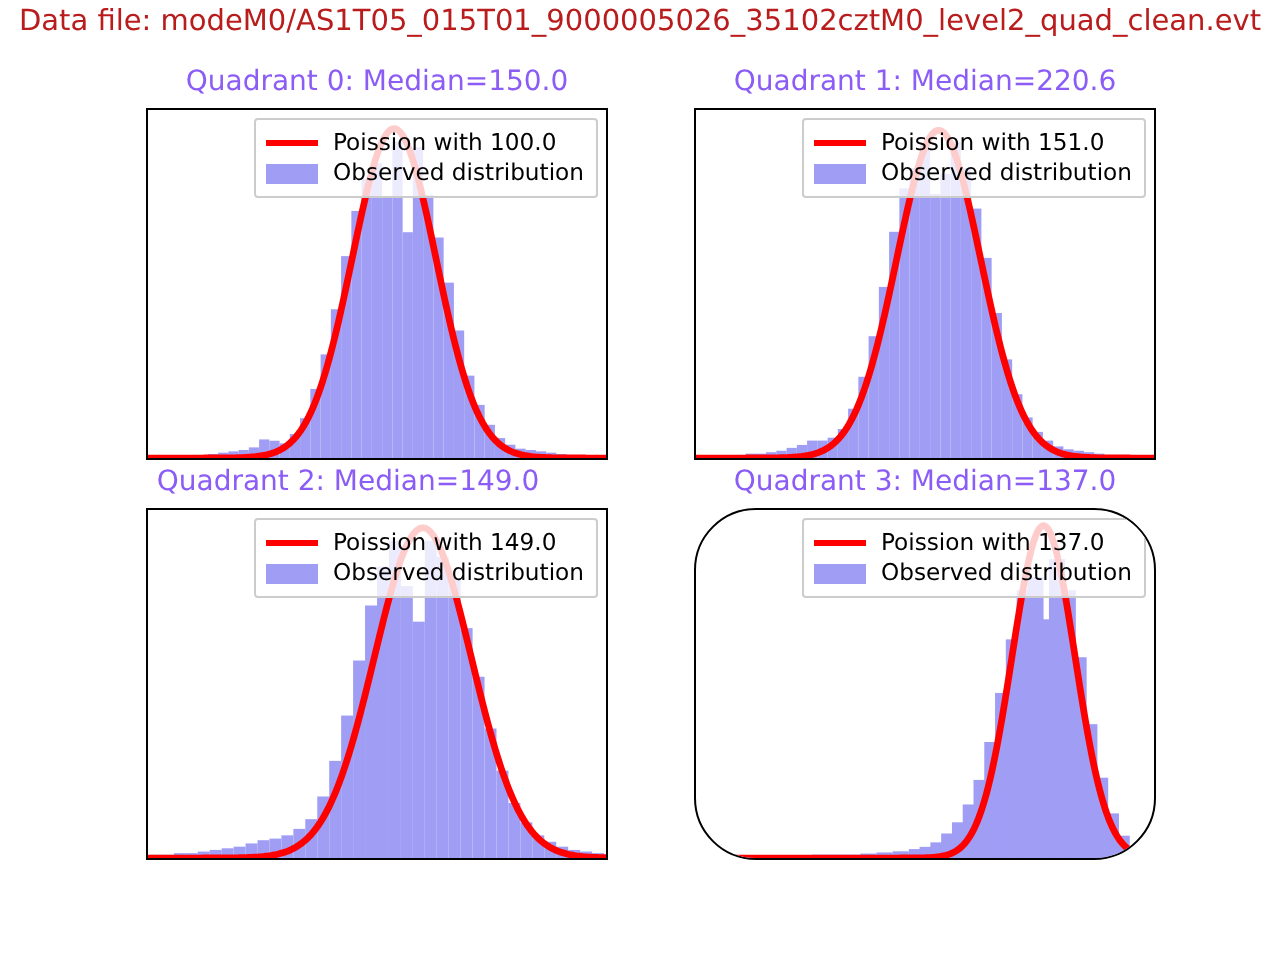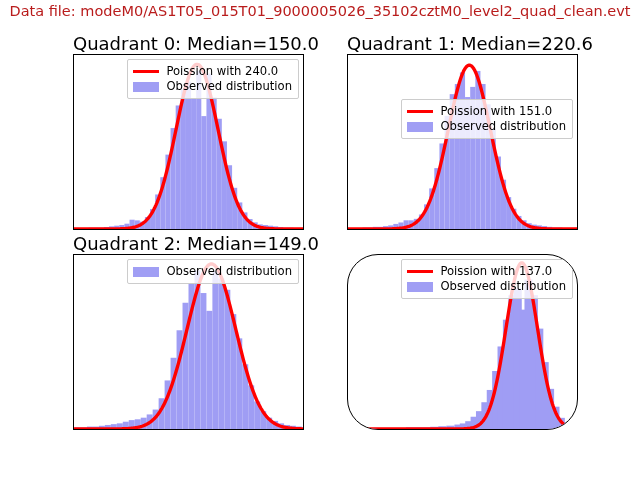--- a/index.html
+++ b/index.html
@@ -34,22 +34,22 @@
     background:#ffffff;
     overflow:hidden;
   }
   .plotsvg{position:absolute;left:0;top:0;width:100%;height:100%;display:block;}
 
   .ax-title{
     position:absolute;
     width:100%;
     text-align:center;
     top:-21px;
-    font-size:18px;
-    color:#000000;
+    font-size:14px;
+    color:#8b5cf6;
     white-space:nowrap;
   }
   .tickmark-y{
     position:absolute;
     right:100%;
     width:3.5px;height:1.1px;
     background:#000;
     transform:translateY(-50%);
   }
   .tickmark-x{
@@ -153,21 +153,21 @@
         <div class="tickmark-y" style="top: 108.824px;"></div>
         <div class="tickmark-y" style="top: 75.2366px;"></div>
         <div class="tickmark-y" style="top: 41.6489px;"></div>
         <div class="tickmark-y" style="top: 8.06107px;"></div>
         <div class="tickmark-x" style="left: 37.9254px;"></div>
         <div class="tickmark-x" style="left: 124.119px;"></div>
         <div class="tickmark-x" style="left: 210.313px;"></div>
         <div class="legend" style="right: 4px; top: 4px;">
           <div class="legend-row">
             <span class="lg-swatch"></span>
-            <span class="lg-label">Poission with 240.0</span>
+            <span class="lg-label">Poission with 100.0</span>
           </div>
           <div class="legend-row">
             <span class="lg-patch"></span>
             <span class="lg-label">Observed distribution</span>
           </div>
         </div>
       </div>
     </div>
     <div class="subplot" style="left: 347px; top: 54px; width: 231px; height: 176px;">
       <div class="ax-title">Quadrant 1: Median=220.6</div>
@@ -220,21 +220,21 @@
           </g>
           <path d="M0.00 176.00L0.89 176.00L1.78 176.00L2.67 176.00L3.55 176.00L4.44 176.00L5.33 176.00L6.22 176.00L7.11 176.00L8.00 176.00L8.88 176.00L9.77 176.00L10.66 176.00L11.55 176.00L12.44 176.00L13.33 176.00L14.22 176.00L15.10 176.00L15.99 176.00L16.88 176.00L17.77 176.00L18.66 176.00L19.55 176.00L20.43 176.00L21.32 176.00L22.21 176.00L23.10 176.00L23.99 176.00L24.88 176.00L25.77 175.99L26.65 175.99L27.54 175.99L28.43 175.99L29.32 175.99L30.21 175.99L31.10 175.98L31.98 175.98L32.87 175.98L33.76 175.97L34.65 175.97L35.54 175.96L36.43 175.96L37.32 175.95L38.20 175.94L39.09 175.93L39.98 175.91L40.87 175.90L41.76 175.88L42.65 175.86L43.53 175.84L44.42 175.81L45.31 175.78L46.20 175.74L47.09 175.70L47.98 175.65L48.87 175.59L49.75 175.53L50.64 175.46L51.53 175.38L52.42 175.28L53.31 175.18L54.20 175.06L55.08 174.93L55.97 174.77L56.86 174.60L57.75 174.41L58.64 174.20L59.53 173.96L60.42 173.69L61.30 173.39L62.19 173.06L63.08 172.69L63.97 172.28L64.86 171.83L65.75 171.33L66.63 170.78L67.52 170.18L68.41 169.52L69.30 168.79L70.19 168.00L71.08 167.14L71.97 166.20L72.85 165.19L73.74 164.08L74.63 162.89L75.52 161.61L76.41 160.23L77.30 158.74L78.18 157.15L79.07 155.44L79.96 153.63L80.85 151.69L81.74 149.63L82.63 147.45L83.52 145.15L84.40 142.71L85.29 140.15L86.18 137.45L87.07 134.63L87.96 131.68L88.85 128.60L89.73 125.39L90.62 122.07L91.51 118.62L92.40 115.07L93.29 111.40L94.18 107.64L95.07 103.78L95.95 99.84L96.84 95.82L97.73 91.75L98.62 87.62L99.51 83.45L100.40 79.25L101.28 75.04L102.17 70.83L103.06 66.64L103.95 62.48L104.84 58.37L105.73 54.32L106.62 50.36L107.50 46.49L108.39 42.74L109.28 39.12L110.17 35.65L111.06 32.34L111.95 29.22L112.83 26.29L113.72 23.57L114.61 21.07L115.50 18.80L116.39 16.79L117.28 15.03L118.17 13.53L119.05 12.31L119.94 11.37L120.83 10.72L121.72 10.35L122.61 10.27L123.50 10.49L124.38 10.99L125.27 11.79L126.16 12.86L127.05 14.21L127.94 15.83L128.83 17.72L129.72 19.85L130.60 22.23L131.49 24.84L132.38 27.66L133.27 30.69L134.16 33.90L135.05 37.29L135.93 40.83L136.82 44.52L137.71 48.32L138.60 52.24L139.49 56.24L140.38 60.32L141.27 64.46L142.15 68.64L143.04 72.84L143.93 77.05L144.82 81.26L145.71 85.44L146.60 89.59L147.48 93.70L148.37 97.75L149.26 101.73L150.15 105.63L151.04 109.45L151.93 113.17L152.82 116.78L153.70 120.28L154.59 123.67L155.48 126.94L156.37 130.09L157.26 133.10L158.15 136.00L159.03 138.76L159.92 141.39L160.81 143.89L161.70 146.26L162.59 148.51L163.48 150.63L164.37 152.63L165.25 154.51L166.14 156.27L167.03 157.92L167.92 159.46L168.81 160.90L169.70 162.23L170.58 163.47L171.47 164.62L172.36 165.68L173.25 166.66L174.14 167.56L175.03 168.39L175.92 169.15L176.80 169.84L177.69 170.47L178.58 171.05L179.47 171.57L180.36 172.05L181.25 172.48L182.13 172.87L183.02 173.22L183.91 173.54L184.80 173.82L185.69 174.07L186.58 174.30L187.47 174.51L188.35 174.69L189.24 174.85L190.13 174.99L191.02 175.12L191.91 175.23L192.80 175.33L193.68 175.42L194.57 175.50L195.46 175.56L196.35 175.62L197.24 175.67L198.13 175.72L199.02 175.76L199.90 175.79L200.79 175.82L201.68 175.85L202.57 175.87L203.46 175.89L204.35 175.91L205.23 175.92L206.12 175.93L207.01 175.94L207.90 175.95L208.79 175.96L209.68 175.97L210.57 175.97L211.45 175.98L212.34 175.98L213.23 175.98L214.12 175.99L215.01 175.99L215.90 175.99L216.78 175.99L217.67 175.99L218.56 175.99L219.45 176.00L220.34 176.00L221.23 176.00L222.12 176.00L223.00 176.00L223.89 176.00L224.78 176.00L225.67 176.00L226.56 176.00L227.45 176.00L228.33 176.00L229.22 176.00L230.11 176.00L231.00 176.00" fill="none" stroke="#ff0000" stroke-width="3.4" stroke-linejoin="round" stroke-linecap="round"></path>
         </svg>
         <div class="tickmark-y" style="top: 139.333px;"></div>
         <div class="tickmark-y" style="top: 102.667px;"></div>
         <div class="tickmark-y" style="top: 66px;"></div>
         <div class="tickmark-y" style="top: 29.3333px;"></div>
         <div class="tickmark-x" style="left: 34.4776px;"></div>
         <div class="tickmark-x" style="left: 120.672px;"></div>
         <div class="tickmark-x" style="left: 206.866px;"></div>
-        <div class="legend" style="right: 4px; top: 4px; margin-top: 40px;">
+        <div class="legend" style="right: 4px; top: 4px;">
           <div class="legend-row">
             <span class="lg-swatch"></span>
             <span class="lg-label">Poission with 151.0</span>
           </div>
           <div class="legend-row">
             <span class="lg-patch"></span>
             <span class="lg-label">Observed distribution</span>
           </div>
         </div>
       </div>
@@ -288,27 +288,32 @@
         <div class="tickmark-y" style="top: 135.07px;"></div>
         <div class="tickmark-y" style="top: 94.1395px;"></div>
         <div class="tickmark-y" style="top: 53.2093px;"></div>
         <div class="tickmark-y" style="top: 12.2791px;"></div>
         <div class="tickmark-x" style="left: 40.1739px;"></div>
         <div class="tickmark-x" style="left: 90.3913px;"></div>
         <div class="tickmark-x" style="left: 140.609px;"></div>
         <div class="tickmark-x" style="left: 190.826px;"></div>
         <div class="legend" style="right: 4px; top: 4px;">
           <div class="legend-row">
+            <span class="lg-swatch"></span>
+            <span class="lg-label">Poission with 149.0</span>
+          </div>
+          <div class="legend-row">
             <span class="lg-patch"></span>
             <span class="lg-label">Observed distribution</span>
           </div>
         </div>
       </div>
     </div>
     <div class="subplot" style="left: 347px; top: 254px; width: 231px; height: 176px;">
+      <div class="ax-title">Quadrant 3: Median=137.0</div>
       <div class="axes" style="width: 231px; height: 176px; border-radius: 31px;">
         <svg class="plotsvg" viewBox="0 0 231 176" preserveAspectRatio="none">
           <g opacity="0.72">
             <rect x="1.36" y="175.44" width="8.15" height="0.56" fill="#7b78f0"></rect>
             <rect x="9.51" y="175.44" width="8.15" height="0.56" fill="#7b78f0"></rect>
             <rect x="17.66" y="175.44" width="8.15" height="0.56" fill="#7b78f0"></rect>
             <rect x="25.82" y="174.87" width="8.15" height="1.13" fill="#7b78f0"></rect>
             <rect x="33.97" y="174.87" width="8.15" height="1.13" fill="#7b78f0"></rect>
             <rect x="42.12" y="174.87" width="8.15" height="1.13" fill="#7b78f0"></rect>
             <rect x="50.28" y="174.87" width="8.15" height="1.13" fill="#7b78f0"></rect>

